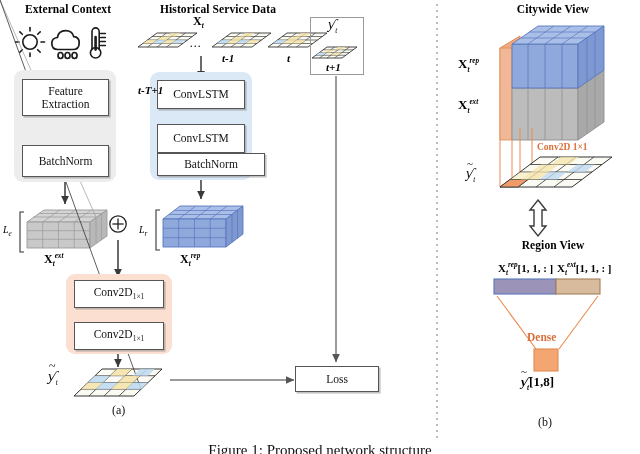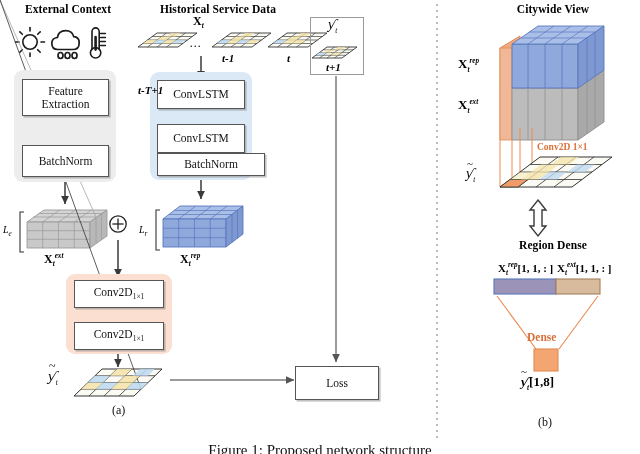--- a/index.html
+++ b/index.html
@@ -353,21 +353,21 @@
   <span>BatchNorm</span>
 </div>
 
 <div class="bx" style="left:74px;top:280px;width:90px;height:28px;">
   <span><span>Conv2D</span><sub style="font-size:7.5px;font-style:normal;">1×1</sub></span>
 </div>
 <div class="bx" style="left:74px;top:322px;width:90px;height:28px;">
   <span><span>Conv2D</span><sub style="font-size:7.5px;font-style:normal;">1×1</sub></span>
 </div>
 
-<div class="bx" style="left:295px;top:366px;width:84px;height:34px;">
+<div class="bx" style="left:295px;top:366px;width:84px;height:26px;">
   <span>Loss</span>
 </div>
 
 <div class="mathlbl bld" style="left:193px;top:14px;font-size:12px;">
   <span>X</span><sub class="sm">t</sub>
 </div>
 <div class="mathlbl ital" style="left:190px;top:36px;font-size:12px;letter-spacing:1px;">...</div>
 <div class="mathlbl ital bld" style="left:138px;top:52px;margin-top:32px;">t-T+1</div>
 <div class="mathlbl ital bld" style="left:222px;top:52px;">t-1</div>
 <div class="mathlbl ital bld" style="left:287px;top:52px;">t</div>
@@ -393,21 +393,21 @@
 
 <div class="mathlbl" style="left:48px;top:368px;font-size:15px;font-style:italic;">
   <span style="position:relative;display:inline-block;">
     <span style="position:absolute;left:1px;top:-9px;font-size:12px;font-style:normal;">~</span>
     <span>ƴ</span></span><sub class="sm">t</sub>
 </div>
 
 <div class="subcapt" style="left:112px;top:403px;">(a)</div>
 
 <div class="hdr abs" style="left:478px;top:3px;width:150px;">Citywide View</div>
-<div class="hdr abs" style="left:478px;top:239px;width:150px;">Region Dense</div>
+<div class="hdr abs" style="left:478px;top:239px;width:150px;">Region View</div>
 
 <div class="mathlbl bld" style="left:458px;top:56px;font-size:13px;">
   <span>X</span><sub class="sm">t</sub><sup class="sm">rep</sup>
 </div>
 <div class="mathlbl bld" style="left:458px;top:97px;font-size:13px;">
   <span>X</span><sub class="sm">t</sub><sup class="sm">ext</sup>
 </div>
 <div class="mathlbl orangetxt" style="left:525px;top:142px;font-size:9.5px;margin-left:12px;">Conv2D 1×1</div>
 <div class="mathlbl" style="left:466px;top:166px;font-size:14px;font-style:italic;">
   <span style="position:relative;display:inline-block;">

